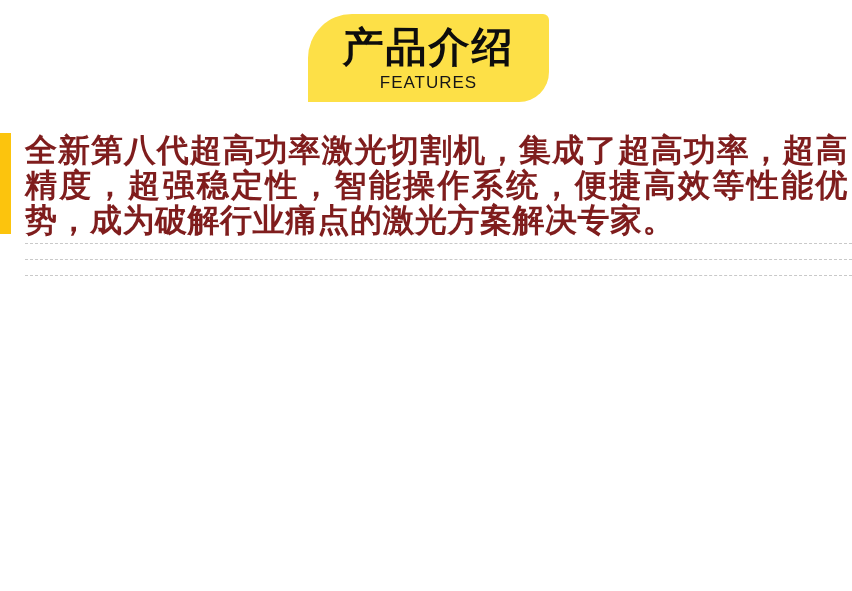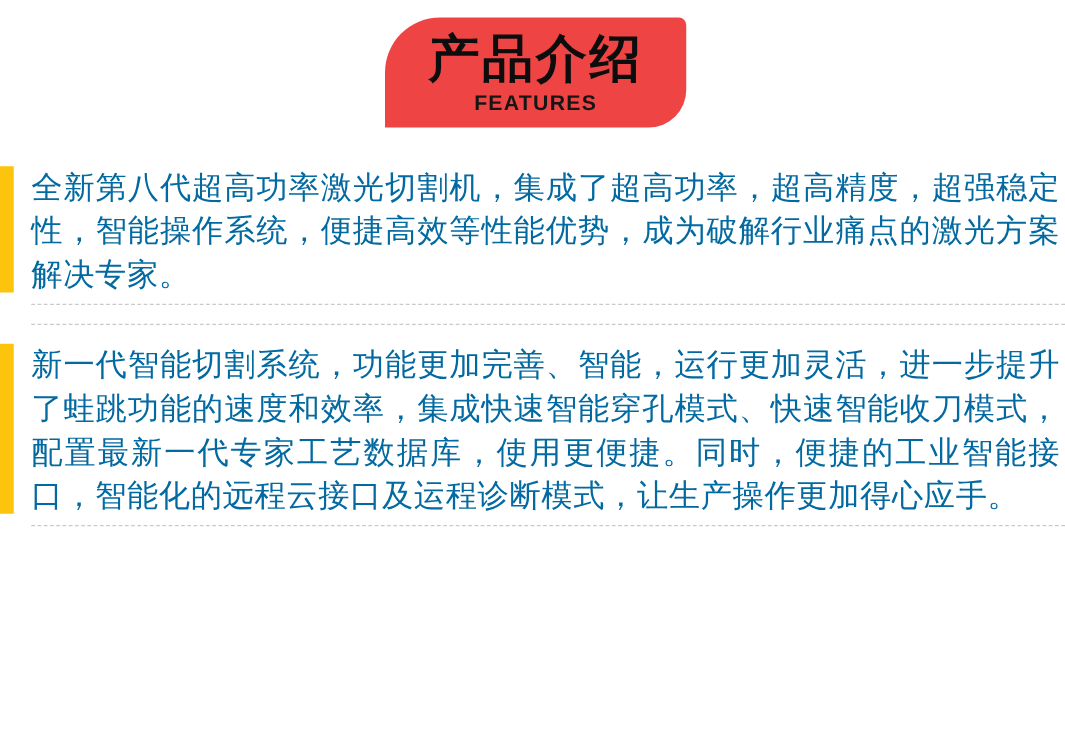--- a/index.html
+++ b/index.html
@@ -34,21 +34,21 @@
     font-size: 41px;
     font-weight: 900;
     letter-spacing: 2px;
     color: #0d0d0d;
     line-height: 1.1;
     white-space: nowrap;
   }
   .badge-subtitle {
     margin-top: 3px;
     font-size: 17px;
-    font-weight: 700;
+    font-weight: 400;
     letter-spacing: 1px;
     color: #161616;
     white-space: nowrap;
   }
 
   
   .content {
     position: absolute;
     top: 133px;
     left: 0;
@@ -58,50 +58,46 @@
     display: flex;
     align-items: stretch;
   }
   .side-bar {
     width: 11px;
     flex: 0 0 11px;
     margin-bottom: 4px;
   }
   .para {
     margin: 0 4px 0 14px;
-    font-size: 25px;
-    font-weight: 400;
+    font-size: 32px;
+    font-weight: 700;
     line-height: 35px;
-    color: #0369a1;
+    color: #7f1d1d;
     text-align: justify;
     letter-spacing: 0.5px;
   }
   .divider {
     border: 0;
     border-top: 1px dashed #c9c9c9;
     margin: 5px 0 15px 25px;
   }
 </style>
 </head>
 <body>
 
-<div class="badge" style="background: #ef4444;">
+<div class="badge" style="background: #fde047;">
   <div class="badge-title">产品介绍</div>
   <div class="badge-subtitle">FEATURES</div>
 </div>
 
 <div class="content">
 
   <div class="section">
     <div class="side-bar" style="background: rgb(252, 196, 13);"></div>
     <p class="para">全新第八代超高功率激光切割机，集成了超高功率，超高精度，超强稳定性，智能操作系统，便捷高效等性能优势，成为破解行业痛点的激光方案解决专家。</p>
   </div>
   <hr class="divider">
 
   <hr class="divider">
 
-  <div class="section">
-    <div class="side-bar" style="background: rgb(252, 196, 13);"></div>
-    <p class="para">新一代智能切割系统，功能更加完善、智能，运行更加灵活，进一步提升了蛙跳功能的速度和效率，集成快速智能穿孔模式、快速智能收刀模式，配置最新一代专家工艺数据库，使用更便捷。同时，便捷的工业智能接口，智能化的远程云接口及运程诊断模式，让生产操作更加得心应手。</p>
-  </div>
   <hr class="divider">
 
 </div>
 
 </body></html>

